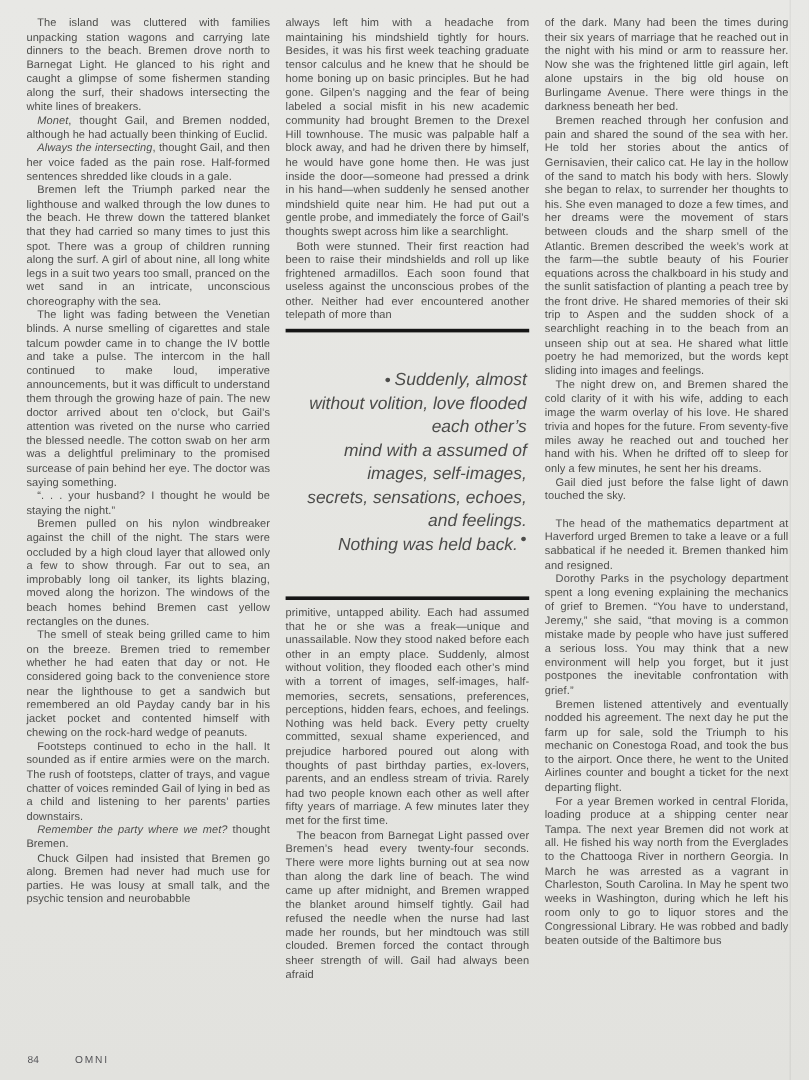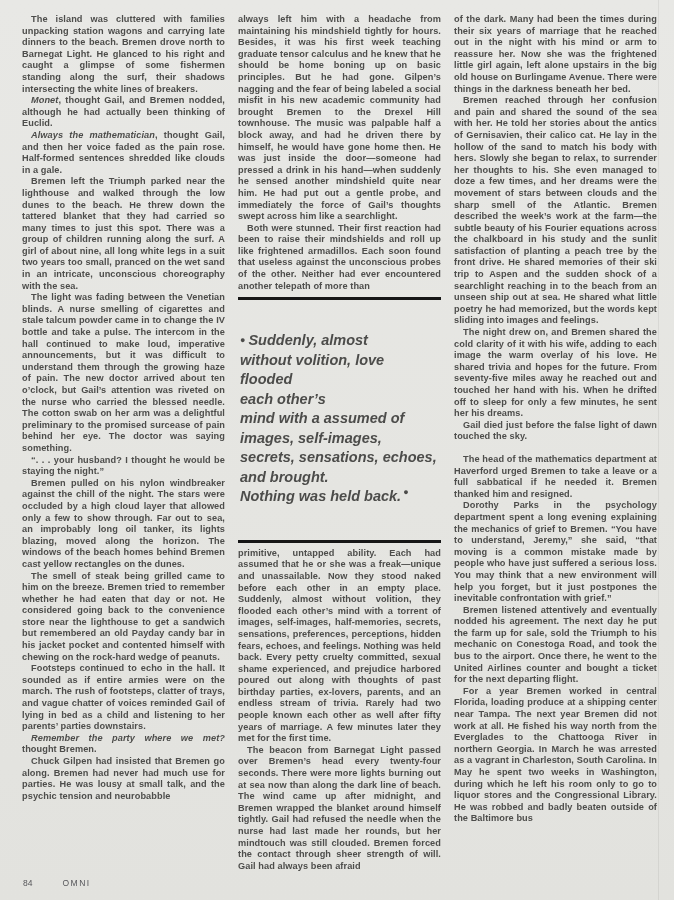--- a/index.html
+++ b/index.html
@@ -23,41 +23,40 @@
   }
   .page::after{
     content:"";
     position:absolute;right:15px;top:0;bottom:0;width:1px;
     background:rgba(0,0,0,0.06);
   }
   .content{
     display:flex;
     gap:13px;
     padding:14px 17px 0 22px;
-    font-weight:bold;
   }
   .column{flex:1 1 0;min-width:0;}
   .para{
     margin:0;
     text-align:justify;
     text-indent:9px;
     font-size:9.2px;
     line-height:11.6px;
     color:var(--text);
     letter-spacing:0.08px;
   }
   .para.noindent{text-indent:0;}
   .para em{font-style:italic;}
   .rule{
     height:3px;
     background:var(--rule);
     margin:5px 0;
   }
   .pullquote{
-    text-align:left;
+    text-align:right;
     font-style:italic;
     font-size:14.5px;
     line-height:19.5px;
     color:#4c4c4a;
     padding:26px 2px 28px;
   }
   .qmark{
     font-style:normal;
     font-size:9px;
     line-height:0;
@@ -78,42 +77,42 @@
   .footer .magazine{letter-spacing:1.5px;text-align:right;}
 </style>
 </head>
 <body>
 
 <div class="page">
   <div class="content">
       <div class="column">
         <p class="para"><span>The island was cluttered with families unpacking station wagons and carrying late dinners to the beach. Bremen drove north to Barnegat Light. He glanced to his right and caught a glimpse of some fishermen standing along the surf, their shadows intersecting the white lines of breakers.</span></p>
         <p class="para"><em>Monet</em><span>, thought Gail, and Bremen nodded, although he had actually been thinking of Euclid.</span></p>
-        <p class="para"><em>Always the mathematician</em><span>, thought Gail, and then her voice faded as the pain rose. Half-formed sentences shredded like clouds in a gale.</span></p>
+        <p class="para"><em>Always the intersecting</em><span>, thought Gail, and then her voice faded as the pain rose. Half-formed sentences shredded like clouds in a gale.</span></p>
         <p class="para"><span>Bremen left the Triumph parked near the lighthouse and walked through the low dunes to the beach. He threw down the tattered blanket that they had carried so many times to just this spot. There was a group of children running along the surf. A girl of about nine, all long white legs in a suit two years too small, pranced on the wet sand in an intricate, unconscious choreography with the sea.</span></p>
         <p class="para"><span>The light was fading between the Venetian blinds. A nurse smelling of cigarettes and stale talcum powder came in to change the IV bottle and take a pulse. The intercom in the hall continued to make loud, imperative announcements, but it was difficult to understand them through the growing haze of pain. The new doctor arrived about ten o’clock, but Gail’s attention was riveted on the nurse who carried the blessed needle. The cotton swab on her arm was a delightful preliminary to the promised surcease of pain behind her eye. The doctor was saying something.</span></p>
         <p class="para"><span>“. . . your husband? I thought he would be staying the night.”</span></p>
         <p class="para"><span>Bremen pulled on his nylon windbreaker against the chill of the night. The stars were occluded by a high cloud layer that allowed only a few to show through. Far out to sea, an improbably long oil tanker, its lights blazing, moved along the horizon. The windows of the beach homes behind Bremen cast yellow rectangles on the dunes.</span></p>
         <p class="para"><span>The smell of steak being grilled came to him on the breeze. Bremen tried to remember whether he had eaten that day or not. He considered going back to the convenience store near the lighthouse to get a sandwich but remembered an old Payday candy bar in his jacket pocket and contented himself with chewing on the rock-hard wedge of peanuts.</span></p>
         <p class="para"><span>Footsteps continued to echo in the hall. It sounded as if entire armies were on the march. The rush of footsteps, clatter of trays, and vague chatter of voices reminded Gail of lying in bed as a child and listening to her parents’ parties downstairs.</span></p>
         <p class="para"><em>Remember the party where we met?</em><span> thought Bremen.</span></p>
         <p class="para"><span>Chuck Gilpen had insisted that Bremen go along. Bremen had never had much use for parties. He was lousy at small talk, and the psychic tension and neurobabble</span></p>
       </div>
       <div class="column">
         <p class="para noindent"><span>always left him with a headache from maintaining his mindshield tightly for hours. Besides, it was his first week teaching graduate tensor calculus and he knew that he should be home boning up on basic principles. But he had gone. Gilpen’s nagging and the fear of being labeled a social misfit in his new academic community had brought Bremen to the Drexel Hill townhouse. The music was palpable half a block away, and had he driven there by himself, he would have gone home then. He was just inside the door—someone had pressed a drink in his hand—when suddenly he sensed another mindshield quite near him. He had put out a gentle probe, and immediately the force of Gail’s thoughts swept across him like a searchlight.</span></p>
         <p class="para"><span>Both were stunned. Their first reaction had been to raise their mindshields and roll up like frightened armadillos. Each soon found that useless against the unconscious probes of the other. Neither had ever encountered another telepath of more than</span></p>
         <div class="rule"></div>
         <div class="pullquote">
           <div class="pq-line"><span class="qmark open">●</span>Suddenly, almost</div>
           <div class="pq-line">without volition, love flooded</div>
           <div class="pq-line">each other’s</div>
           <div class="pq-line">mind with a assumed of</div>
           <div class="pq-line">images, self-images,</div>
           <div class="pq-line">secrets, sensations, echoes,</div>
-          <div class="pq-line">and brought.</div>
+          <div class="pq-line">and feelings.</div>
           <div class="pq-line">Nothing was held back.<span class="qmark close">●</span></div>
         </div>
         <div class="rule"></div>
         <p class="para noindent"><span>primitive, untapped ability. Each had assumed that he or she was a freak—unique and unassailable. Now they stood naked before each other in an empty place. Suddenly, almost without volition, they flooded each other’s mind with a torrent of images, self-images, half-memories, secrets, sensations, preferences, perceptions, hidden fears, echoes, and feelings. Nothing was held back. Every petty cruelty committed, sexual shame experienced, and prejudice harbored poured out along with thoughts of past birthday parties, ex-lovers, parents, and an endless stream of trivia. Rarely had two people known each other as well after fifty years of marriage. A few minutes later they met for the first time.</span></p>
         <p class="para"><span>The beacon from Barnegat Light passed over Bremen’s head every twenty-four seconds. There were more lights burning out at sea now than along the dark line of beach. The wind came up after midnight, and Bremen wrapped the blanket around himself tightly. Gail had refused the needle when the nurse had last made her rounds, but her mindtouch was still clouded. Bremen forced the contact through sheer strength of will. Gail had always been afraid</span></p>
       </div>
       <div class="column">
         <p class="para noindent"><span>of the dark. Many had been the times during their six years of marriage that he reached out in the night with his mind or arm to reassure her. Now she was the frightened little girl again, left alone upstairs in the big old house on Burlingame Avenue. There were things in the darkness beneath her bed.</span></p>
         <p class="para"><span>Bremen reached through her confusion and pain and shared the sound of the sea with her. He told her stories about the antics of Gernisavien, their calico cat. He lay in the hollow of the sand to match his body with hers. Slowly she began to relax, to surrender her thoughts to his. She even managed to doze a few times, and her dreams were the movement of stars between clouds and the sharp smell of the Atlantic. Bremen described the week’s work at the farm—the subtle beauty of his Fourier equations across the chalkboard in his study and the sunlit satisfaction of planting a peach tree by the front drive. He shared memories of their ski trip to Aspen and the sudden shock of a searchlight reaching in to the beach from an unseen ship out at sea. He shared what little poetry he had memorized, but the words kept sliding into images and feelings.</span></p>
         <p class="para"><span>The night drew on, and Bremen shared the cold clarity of it with his wife, adding to each image the warm overlay of his love. He shared trivia and hopes for the future. From seventy-five miles away he reached out and touched her hand with his. When he drifted off to sleep for only a few minutes, he sent her his dreams.</span></p>

